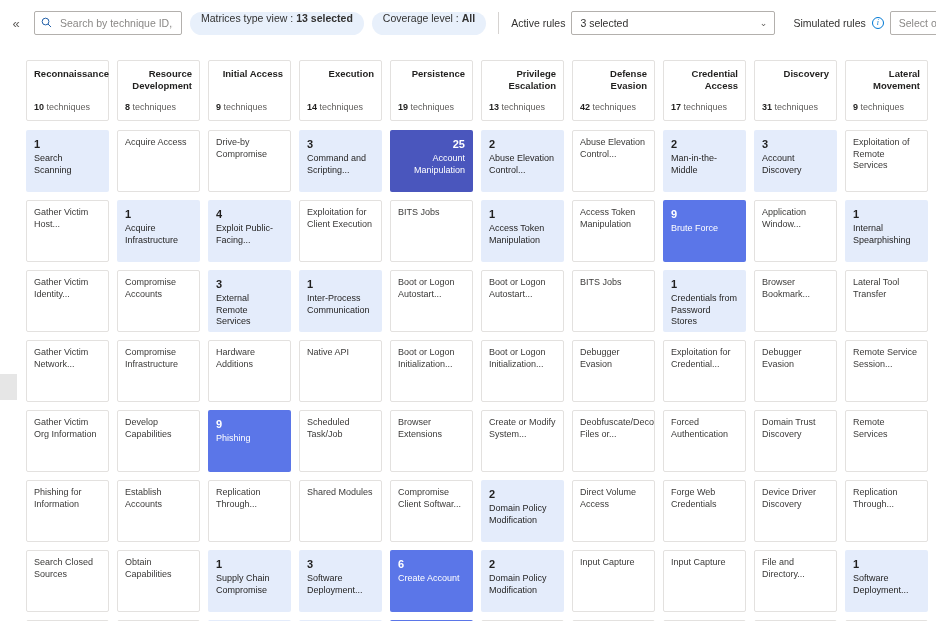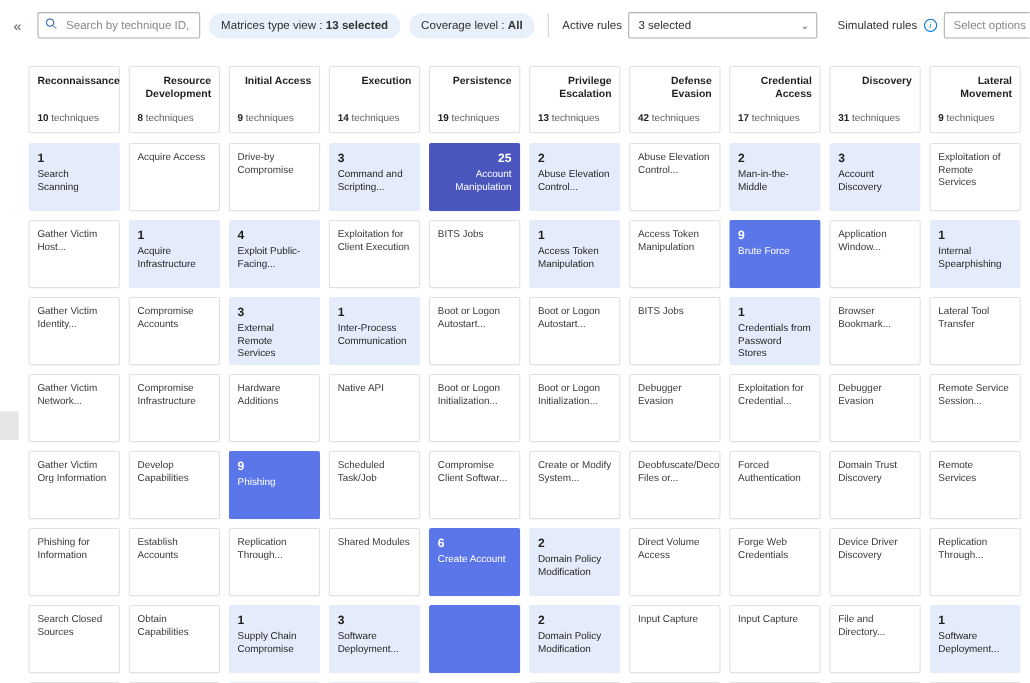--- a/index.html
+++ b/index.html
@@ -45,21 +45,21 @@
     border: none; outline: none;
     width: 100%;
     font-family: "Liberation Sans", sans-serif;
     font-size: 10.5px;
     color: #323130;
     background: transparent;
   }
   .search-box input::placeholder { color: #8a8886; }
 
   .pill {
-    display: flex; align-items: center;
+    display: flex; align-items: flex-start;
     height: 23px;
     padding: 0 11px;
     border-radius: 12px;
     background: #e8f0fb;
     font-size: 10.5px;
     color: #323130;
     white-space: nowrap;
     cursor: pointer;
     flex: 0 0 auto;
   }
@@ -98,21 +98,21 @@
   .dropdown {
     display: flex; align-items: center; justify-content: space-between;
     height: 24px;
     border: 1px solid #b3b0ad;
     border-radius: 2px;
     background: #fff;
     padding: 0 7px 0 8px;
     font-size: 10.5px;
     cursor: pointer;
   }
-  .dropdown.dd-active { width: 172px; color: #323130; }
+  .dropdown.dd-active { width: 204px; color: #323130; }
   .dropdown.dd-sim    { width: 162px; }
   .dropdown .dd-placeholder { color: #8a8886; }
   .chev { color: #605e5c; font-size: 9px; margin-left: 6px; }
 
   
   #matrix-wrap {
     position: relative;
     height: 575px;
     overflow: hidden;
     padding: 0 0 0 0;
@@ -382,20 +382,23 @@
           <div class="cell lvl0">
             <span class="c-label">BITS Jobs</span>
           </div>
           <div class="cell lvl0">
             <span class="c-label">Boot or Logon Autostart...</span>
           </div>
           <div class="cell lvl0">
             <span class="c-label">Boot or Logon Initialization...</span>
           </div>
           <div class="cell lvl0">
+            <span class="c-label">Browser Extensions</span>
+          </div>
+          <div class="cell lvl0">
             <span class="c-label">Compromise Client Softwar...</span>
           </div>
           <div class="cell lvl3">
             <span class="c-num">6</span>
             <span class="c-label">Create Account</span>
           </div>
           <div class="cell lvl3">
             <span class="c-label"></span>
           </div>
         </div>

